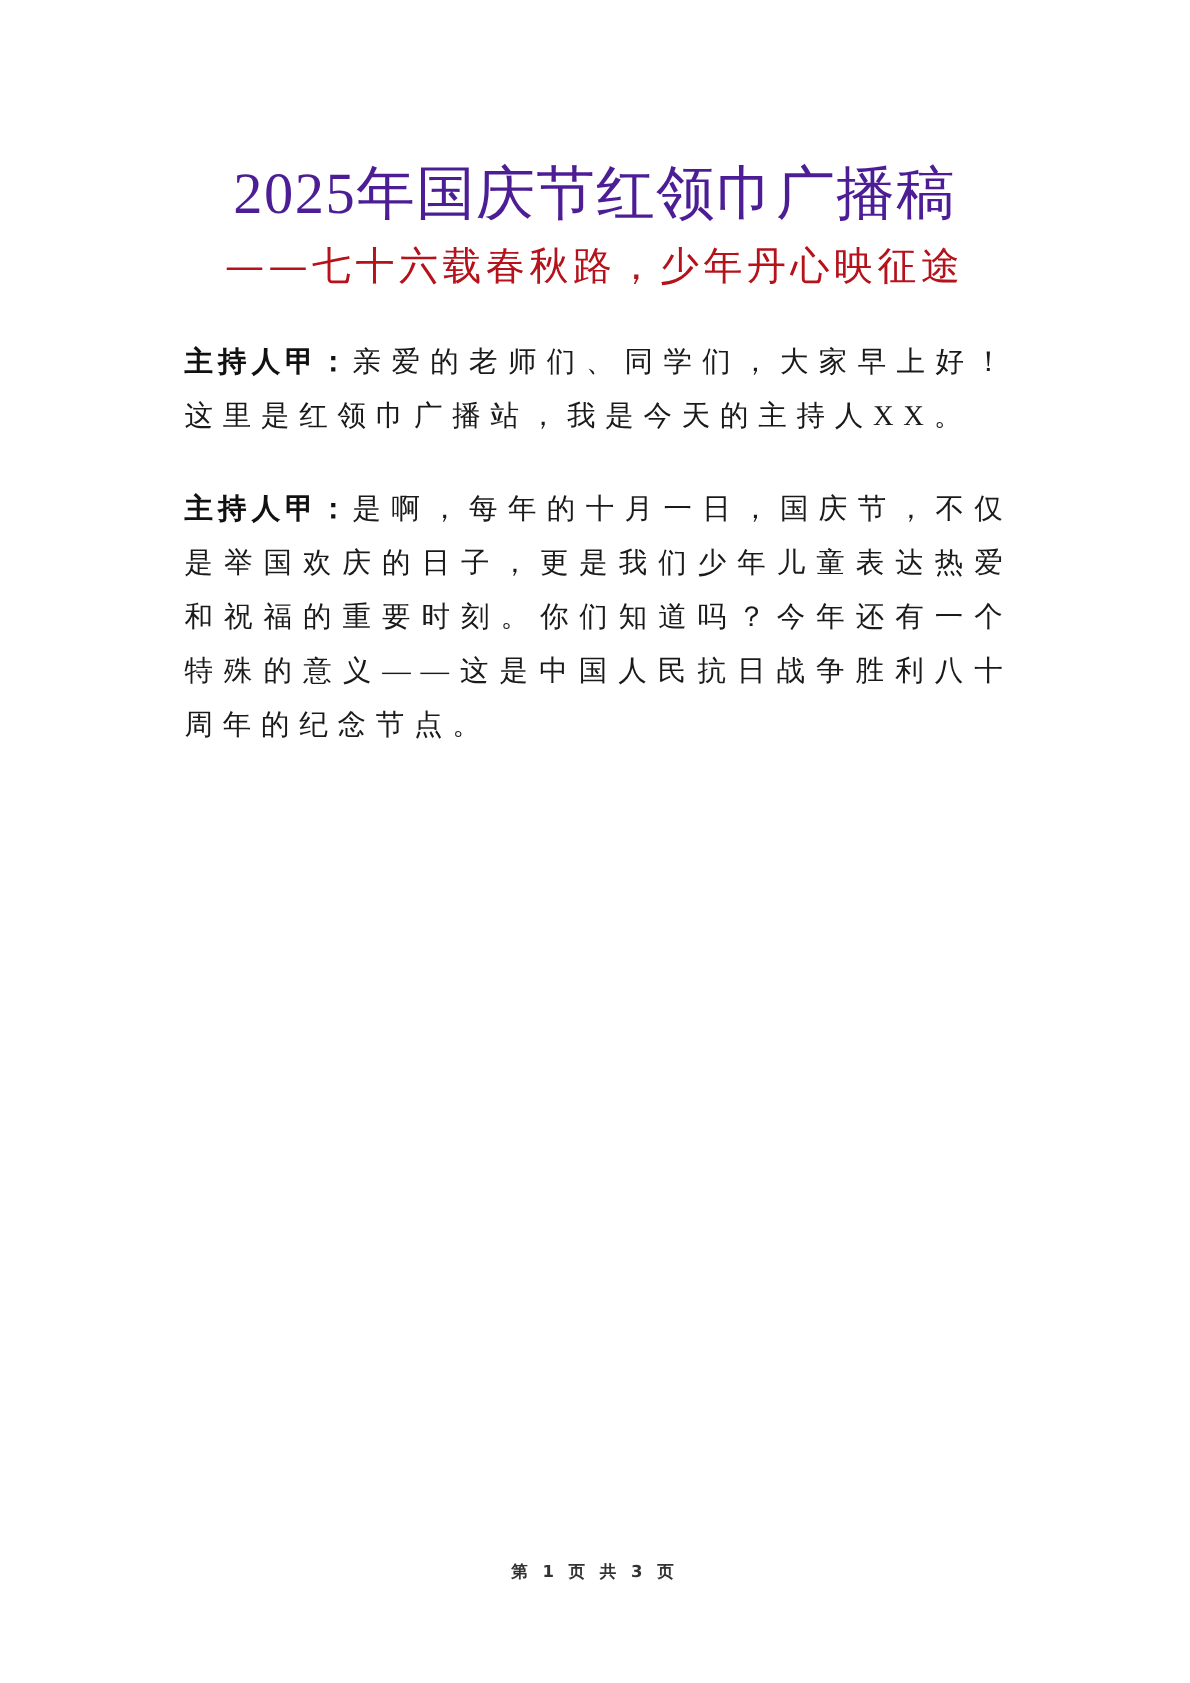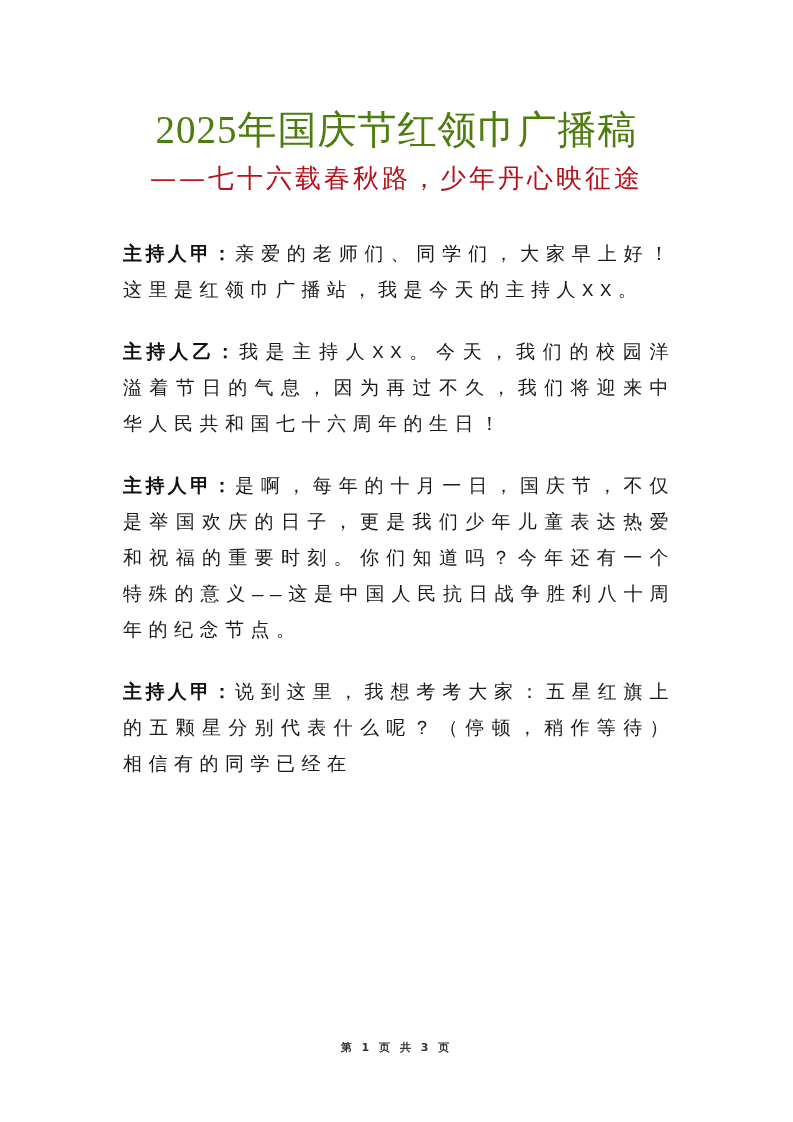--- a/index.html
+++ b/index.html
@@ -24,21 +24,21 @@
     }
     .title {
       position: absolute;
       left: 0;
       top: 106px;
       width: 793px;
       text-align: center;
       font-family: "Liberation Serif", "DejaVu Serif", serif;
       font-size: 39px;
       line-height: 48px;
-      color: #4d7c0f;
+      color: #4c1d95;
       letter-spacing: 1px;
       margin: 0;
       font-weight: normal;
     }
     .subtitle {
       position: absolute;
       left: 0;
       top: 160px;
       width: 793px;
       text-align: center;
@@ -50,28 +50,28 @@
       margin: 0;
       font-weight: normal;
     }
     .body {
       position: absolute;
       left: 123px;
       top: 224px;
       width: 552px;
     }
     .para {
-      margin: 13px 0 26px 0;
+      margin: 0 0 26px 0;
       font-size: 19px;
       line-height: 36px;
       letter-spacing: 6.5px;
       text-align: justify;
       word-break: break-all;
       color: #1a1a1a;
-      font-family: Liberation Mono, monospace;
+      font-family: Liberation Serif, serif;
       font-weight: 300;
     }
     .speaker {
       font-weight: bold;
       color: #111111;
       letter-spacing: 3px;
     }
     .footer {
       position: absolute;
       left: 0;
@@ -90,23 +90,21 @@
 <body>
 
 <div class="page">
 
   <h1 class="title">2025年国庆节红领巾广播稿</h1>
   <h2 class="subtitle">——七十六载春秋路，少年丹心映征途</h2>
 
   <div class="body">
     <p class="para"><span class="speaker">主持人甲：</span><span>亲爱的老师们、同学们，大家早上好！这里是红领巾广播站，我是今天的主持人XX。</span></p>
 
-    <p class="para"><span class="speaker">主持人乙：</span><span>我是主持人XX。今天，我们的校园洋溢着节日的气息，因为再过不久，我们将迎来中华人民共和国七十六周年的生日！</span></p>
 
     <p class="para"><span class="speaker">主持人甲：</span><span>是啊，每年的十月一日，国庆节，不仅是举国欢庆的日子，更是我们少年儿童表达热爱和祝福的重要时刻。你们知道吗？今年还有一个特殊的意义——这是中国人民抗日战争胜利八十周年的纪念节点。</span></p>
 
 
-    <p class="para"><span class="speaker">主持人甲：</span><span>说到这里，我想考考大家：五星红旗上的五颗星分别代表什么呢？（停顿，稍作等待）相信有的同学已经在</span></p>
   </div>
 
   <div class="footer">第 1 页 共 3 页</div>
 
 </div>
 
 </body></html>

